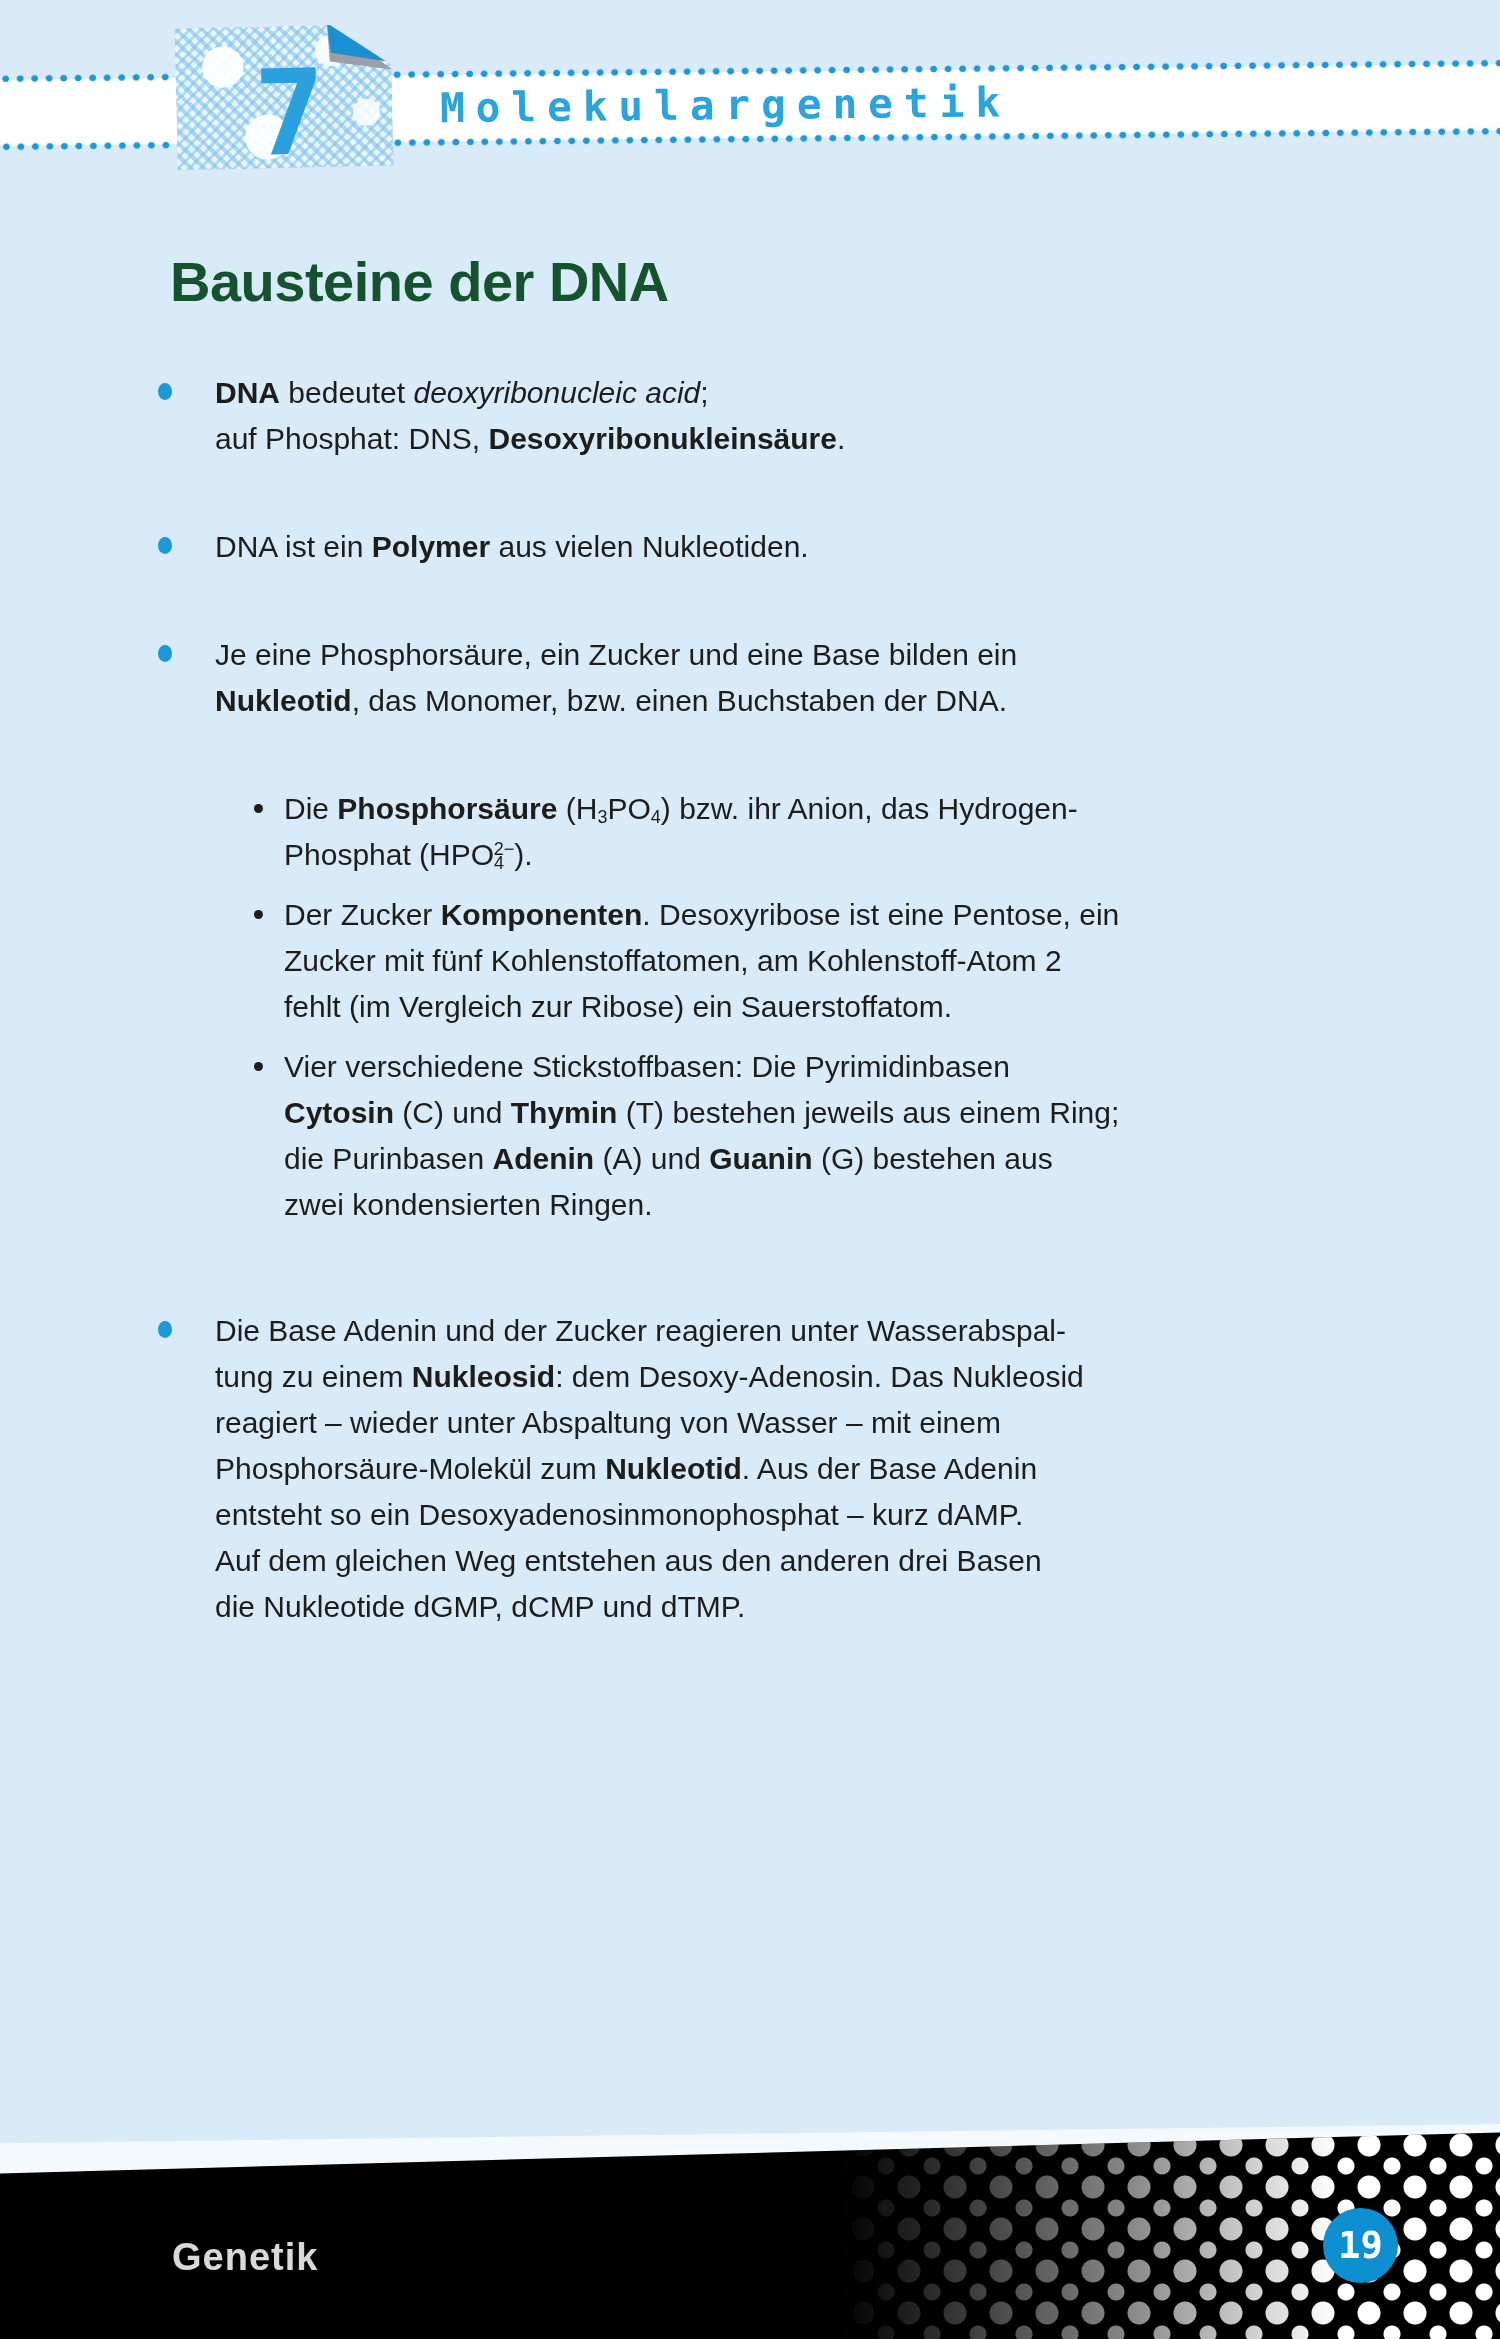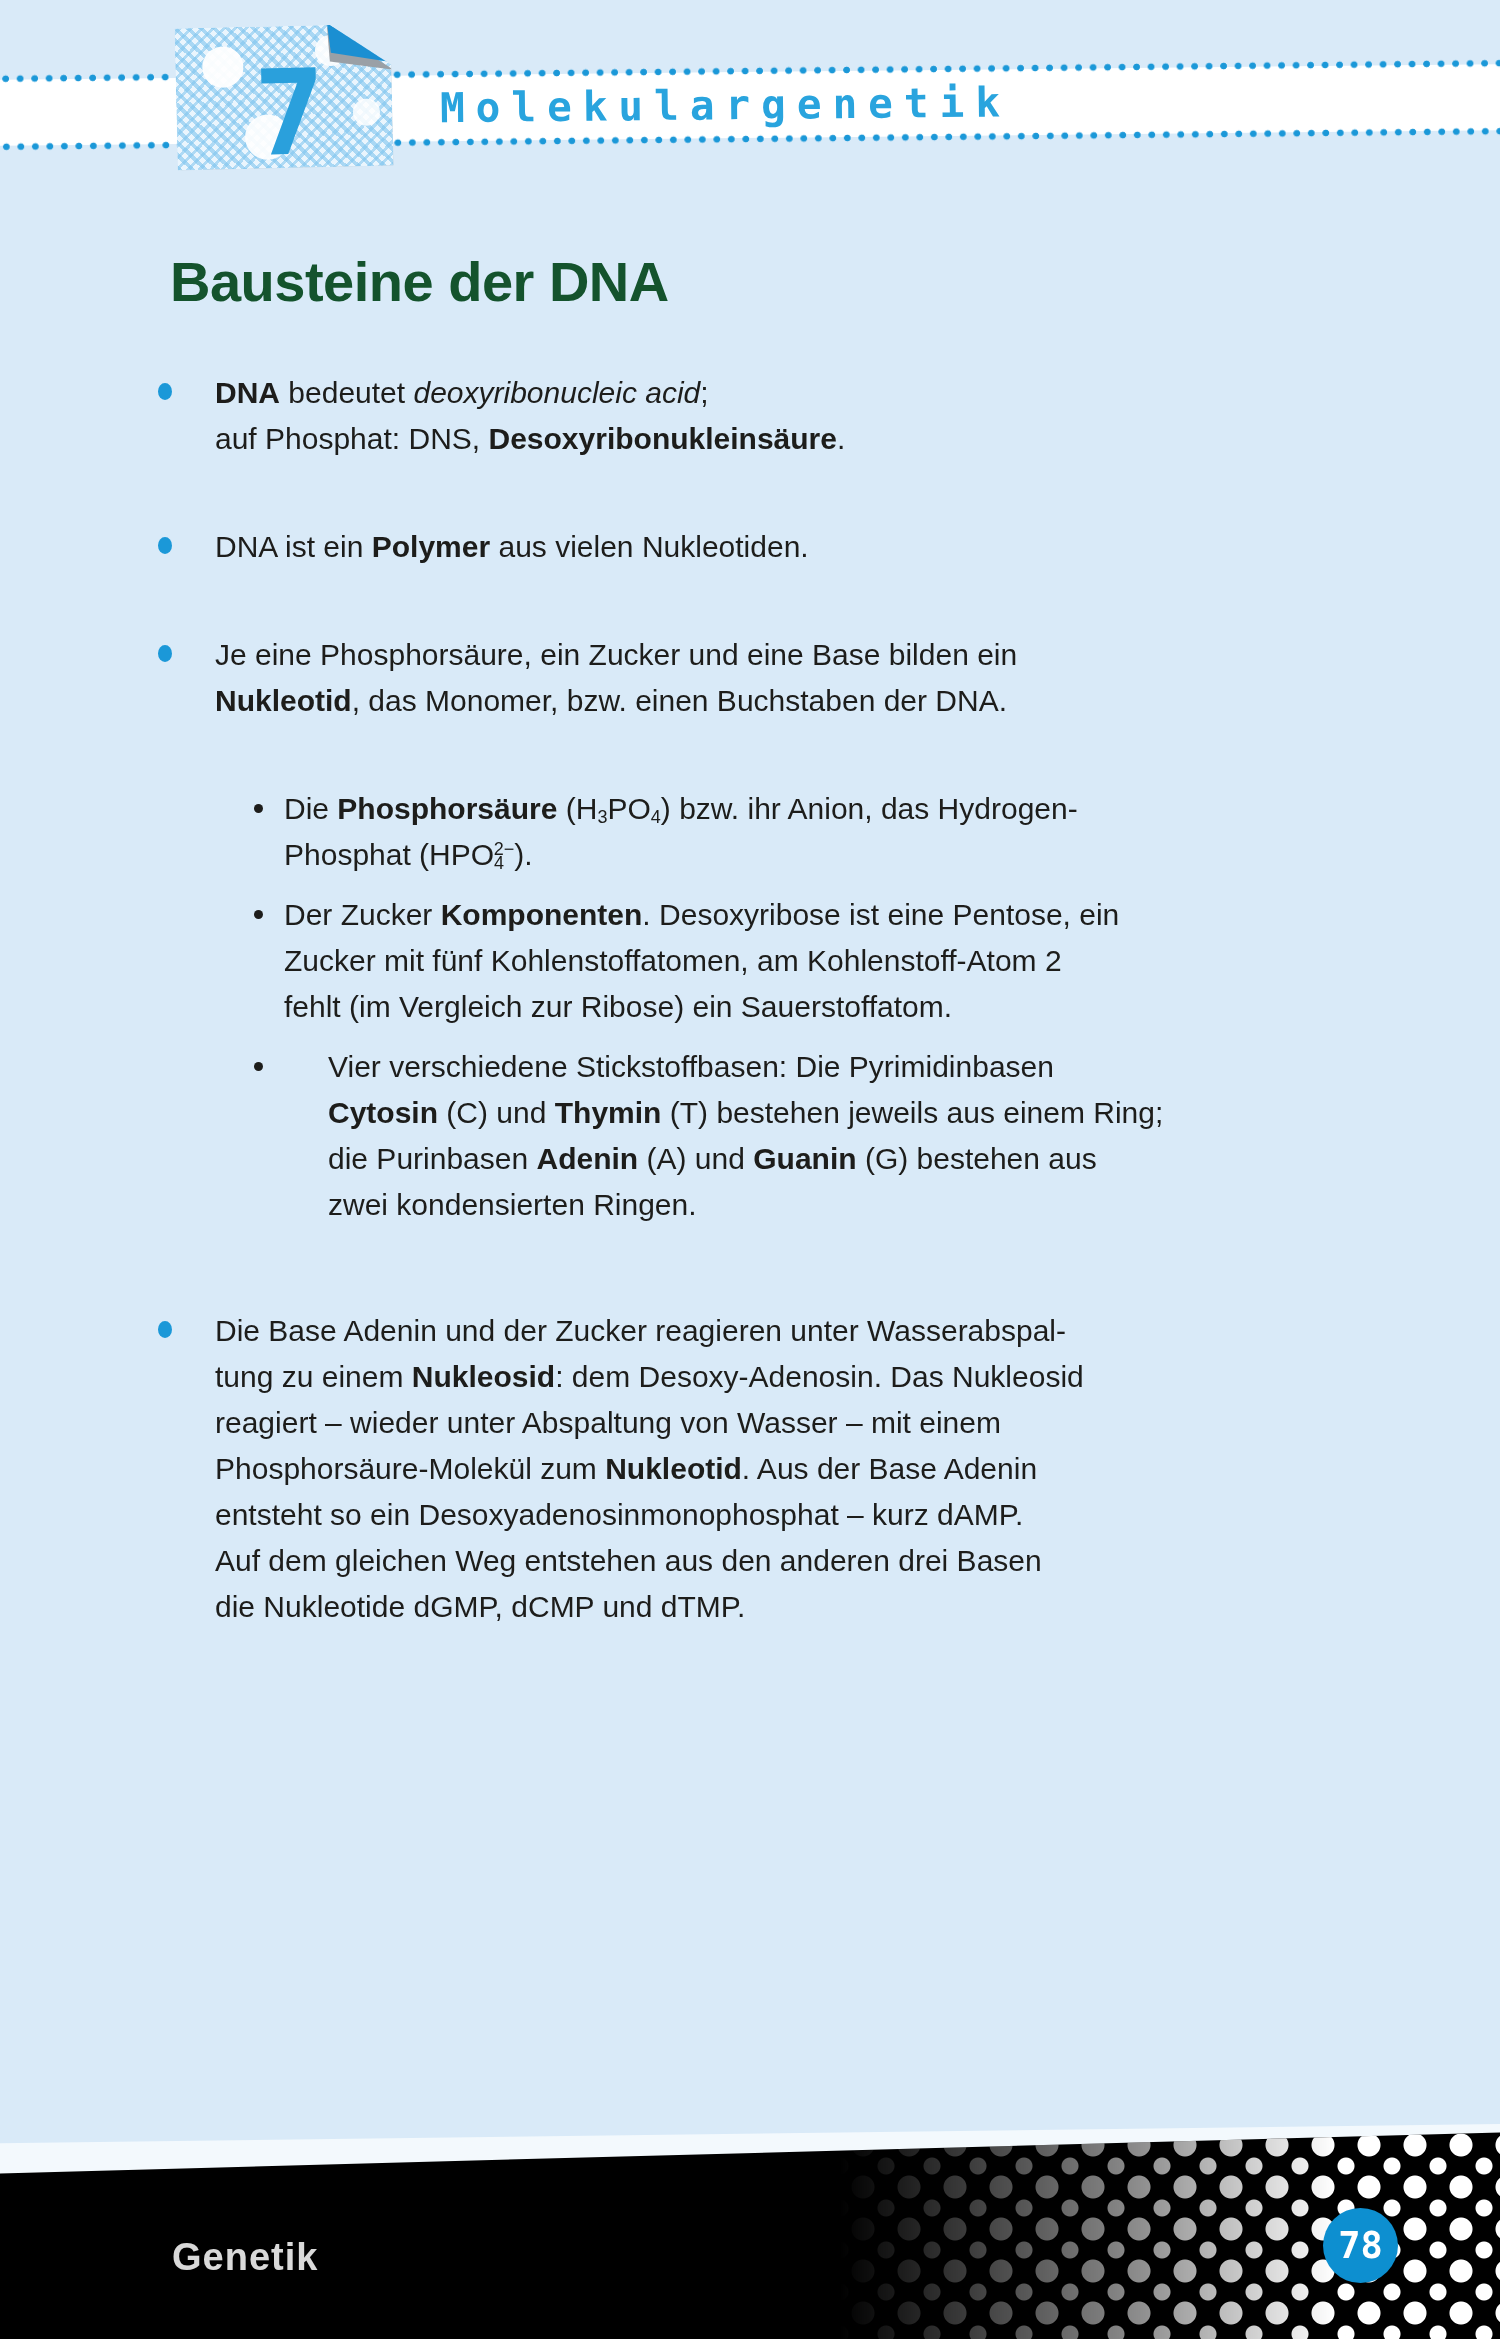--- a/index.html
+++ b/index.html
@@ -43,21 +43,21 @@
   .page-title{font-size:56px;font-weight:700;letter-spacing:-0.5px;color:#14532d;
     margin:0 0 58px 12px;line-height:60px;}
   .item{display:flex;margin-bottom:62px;font-size:30px;line-height:46px;}
   .item .marker-col{flex:0 0 57px;}
   .item .marker{display:block;width:14px;height:17px;border-radius:50%;
     background:#1b98d8;margin-top:13px;}
   .item.sub{margin-left:96px;margin-bottom:14px;}
   .item.sub .marker-col{flex:0 0 30px;}
   .item.sub .marker{width:9px;height:9px;border-radius:50%;background:#1d1d1b;margin-top:18px;}
   .item.has-subs{margin-bottom:14px;}
-  .item.sub.last-sub{margin-bottom:80px;gap:44px;}
+  .item.sub.last-sub{margin-bottom:80px;}
   .item .text{flex:0 0 auto;}
   .text b{font-weight:700;}
   .text i{font-style:italic;}
   .text sub,.text sup{font-size:60%;line-height:0;}
   .text sub{vertical-align:-0.22em;}
   .text sup{vertical-align:0.55em;}
   .text sub + sup{margin-left:-0.58em;}
 
   
   .footer{position:absolute;left:0;right:0;bottom:0;height:215px;}
@@ -144,18 +144,18 @@
         </div>
       </div>
   </div>
 
   <div class="footer">
     <div class="footer-wedge"></div>
     <div class="footer-band">
       <div class="footer-dots"></div>
       <div class="section-label">Genetik</div>
       <div class="page-badge">
-        <span>78</span>
+        <span>19</span>
       </div>
     </div>
   </div>
 
 </div>
 
 </body></html>

